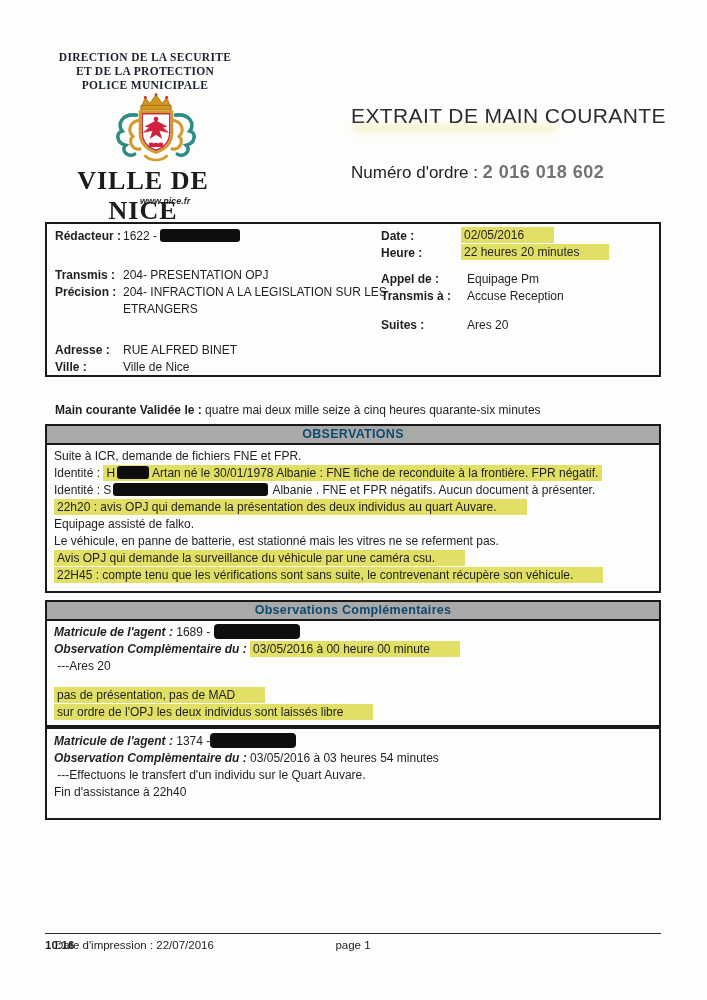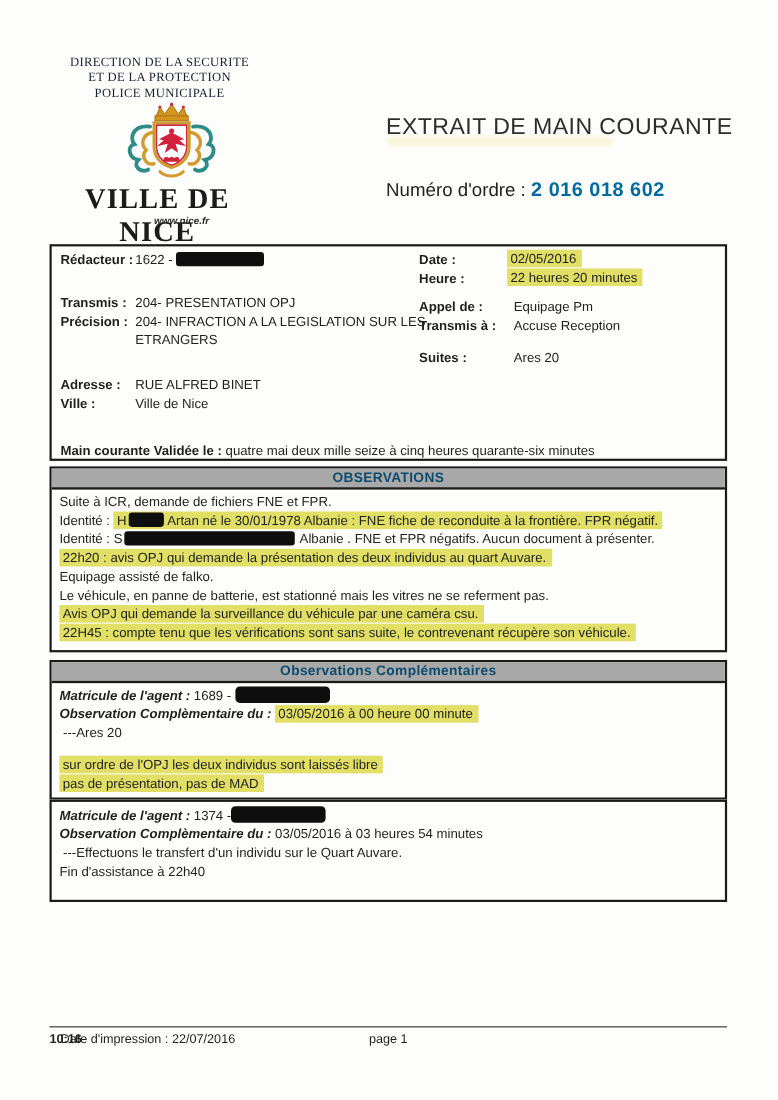--- a/index.html
+++ b/index.html
@@ -1,51 +1,51 @@
 <!DOCTYPE html>
 <html><head>
 <meta charset="utf-8">
 <style>
   html,body{margin:0;padding:0;}
   body{background:#e8e8e8;font-family:"Liberation Sans",sans-serif;}
   .page{position:relative;width:707px;height:1000px;background:#fdfdfb;margin:0 auto;overflow:hidden;color:#1f1f1f;}
 
   
   .org-block{position:absolute;left:40px;top:50px;width:210px;text-align:center;
-    font-family:"Liberation Serif",serif;font-weight:normal;font-size:11.5px;line-height:14px;
+    font-family:"Liberation Serif",serif;font-weight:bold;font-size:11.5px;line-height:14px;
     color:#1c2130;letter-spacing:.3px;}
   .logo{position:absolute;left:100px;top:92px;width:112px;height:80px;}
   .city-name{position:absolute;left:58px;top:166px;width:170px;text-align:center;
     font-family:"Liberation Serif",serif;font-weight:bold;font-size:26px;letter-spacing:1px;color:#1b1b1b;}
   .website{position:absolute;left:140px;top:196px;width:80px;text-align:left;
     font-size:9px;font-weight:bold;font-style:italic;color:#2a2a2a;}
   .doc-title{position:absolute;left:351px;top:104px;font-size:21px;color:#2d2d2d;letter-spacing:.4px;}
   .smudge{position:absolute;left:352px;top:124px;width:205px;height:9px;background:rgba(226,223,102,.22);
     border-radius:5px;filter:blur(2px);}
   .order-line{position:absolute;left:351px;top:162px;font-size:17px;color:#222;}
-  .order-number{font-weight:bold;font-size:18px;color:#0369a1;letter-spacing:.5px;}
+  .order-number{font-weight:bold;font-size:18px;color:#737373;letter-spacing:.5px;}
 
   
   .box{position:absolute;left:45px;width:616px;border:2px solid #1a1a1a;background:#fdfdfb;box-sizing:border-box;}
-  .box1{top:222px;height:197px;text-decoration:underline;}
+  .box1{top:222px;height:155px;text-decoration:underline;}
   .box2{top:424px;height:169px;}
   .box3{top:600px;height:127px;}
   .box4{top:727px;height:93px;}
 
   .f-label{position:absolute;font-weight:bold;font-size:12px;white-space:pre;}
   .f-value{position:absolute;font-size:12px;white-space:pre;}
 
   .bar-header{height:17px;background:#a9a9a9;border-bottom:2px solid #1a1a1a;
     text-align:center;font-weight:bold;font-size:12.5px;color:#0c4a6e;line-height:17px;letter-spacing:.3px;}
   .content{padding:3px 8px 0 7px;font-size:12px;line-height:17px;}
   .tline{white-space:pre-wrap;}
   .blank-line{height:12px;}
 
   .hl{background:#e2df66;padding:1px 4px 1px 3px;box-decoration-break:clone;}
-  .hl-pad{padding-right:5px;}
+  .hl-pad{padding-right:30px;}
   .bolditalic{font-weight:bold;font-style:italic;}
 
   .redact{display:inline-block;background:#0e0e0e;border-radius:3px;height:13px;vertical-align:-2px;}
   .r-w80{width:80px;}
   .r-w32{width:32px;margin:0 3px 0 2px;}
   .r-w155{width:155px;margin:0 4px 0 2px;}
   .r-mat{width:86px;height:15px;vertical-align:-3px;border-radius:4px;}
 
   
   .footer-rule{position:absolute;left:45px;top:933px;width:616px;border-top:1.5px solid #2a2a2a;}
@@ -149,22 +149,22 @@
     </div>
   </div>
 
   <div class="box box3">
     <div class="bar-header">Observations Complémentaires</div>
     <div class="content">
       <div class="tline"><span class="bolditalic">Matricule de l'agent : </span><span>1689 - </span><span class="redact r-mat"></span></div>
       <div class="tline"><span class="bolditalic">Observation Complèmentaire du : </span><span class="hl hl-pad">03/05/2016 à 00 heure 00 minute</span></div>
       <div class="tline"> ---Ares 20</div>
       <div class="blank-line"></div>
+      <div class="tline"><span class="hl hl-pad">pas de présentation, pas de MAD</span></div>
       <div class="tline"><span class="hl hl-pad">sur ordre de l'OPJ les deux individus sont laissés libre</span></div>
-      <div class="tline"><span class="hl hl-pad">pas de présentation, pas de MAD</span></div>
     </div>
   </div>
 
   <div class="box box4">
     <div class="content" style="padding-top:4px">
       <div class="tline"><span class="bolditalic">Matricule de l'agent : </span><span>1374 -</span><span class="redact r-mat"></span></div>
       <div class="tline"><span class="bolditalic">Observation Complèmentaire du : </span><span>03/05/2016 à 03 heures 54 minutes</span></div>
       <div class="tline"> ---Effectuons le transfert d'un individu sur le Quart Auvare.</div>
       <div class="tline">Fin d'assistance à 22h40</div>
     </div>

